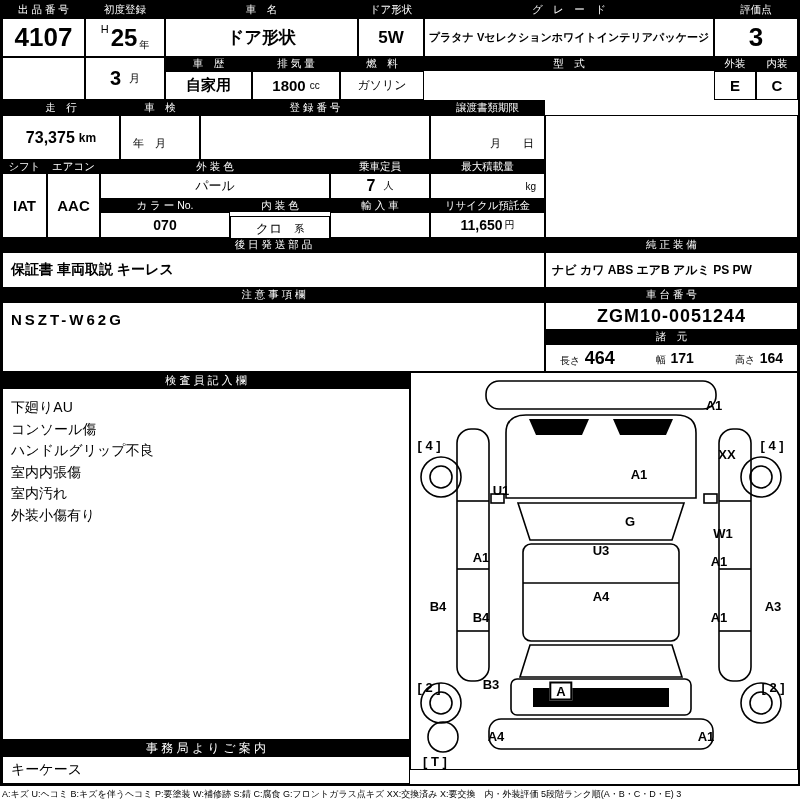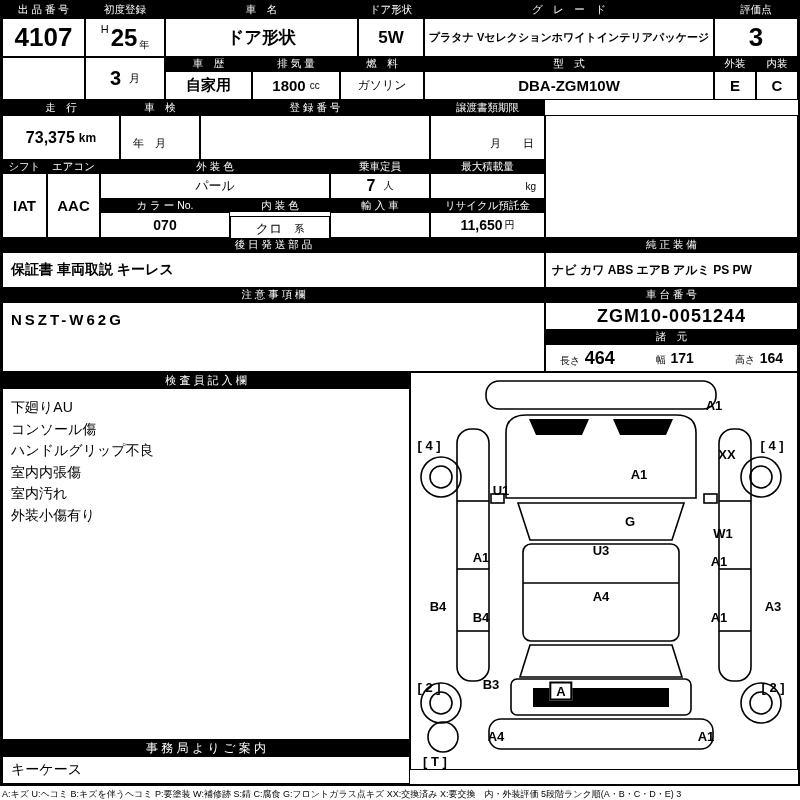--- a/index.html
+++ b/index.html
@@ -50,21 +50,20 @@
   <div class="hdr" style="left:165px;top:57px;width:87px;height:14px">車　歴</div>
   <div class="cell b" style="left:165px;top:71px;width:87px;height:29px;font-size:15px">自家用</div>
   <div class="hdr" style="left:252px;top:57px;width:88px;height:14px">排 気 量</div>
   <div class="cell" style="left:252px;top:71px;width:88px;height:29px">
     <span class="b" style="font-size:15px">1800</span>
     <span class="u" style="margin-left:4px">cc</span>
   </div>
   <div class="hdr" style="left:340px;top:57px;width:84px;height:14px">燃　料</div>
   <div class="cell" style="left:340px;top:71px;width:84px;height:29px;font-size:12px">ガソリン</div>
   <div class="hdr" style="left:424px;top:57px;width:290px;height:14px">型　式</div>
-  <div class="cell b" style="left:424px;top:71px;width:290px;height:29px;font-size:15px">DBA-ZGM10W</div>
   <div class="hdr" style="left:714px;top:57px;width:42px;height:14px">外装</div>
   <div class="cell b" style="left:714px;top:71px;width:42px;height:29px;font-size:15px">E</div>
   <div class="hdr" style="left:756px;top:57px;width:42px;height:14px">内装</div>
   <div class="cell b" style="left:756px;top:71px;width:42px;height:29px;font-size:15px">C</div>
 
   <div class="hdr" style="left:2px;top:100px;width:118px;height:15px">走　行</div>
   <div class="cell" style="left:2px;top:115px;width:118px;height:45px">
     <span class="b" style="font-size:16px">73,375</span>
     <span class="b" style="font-size:12px;margin-left:4px">km</span>
   </div>

